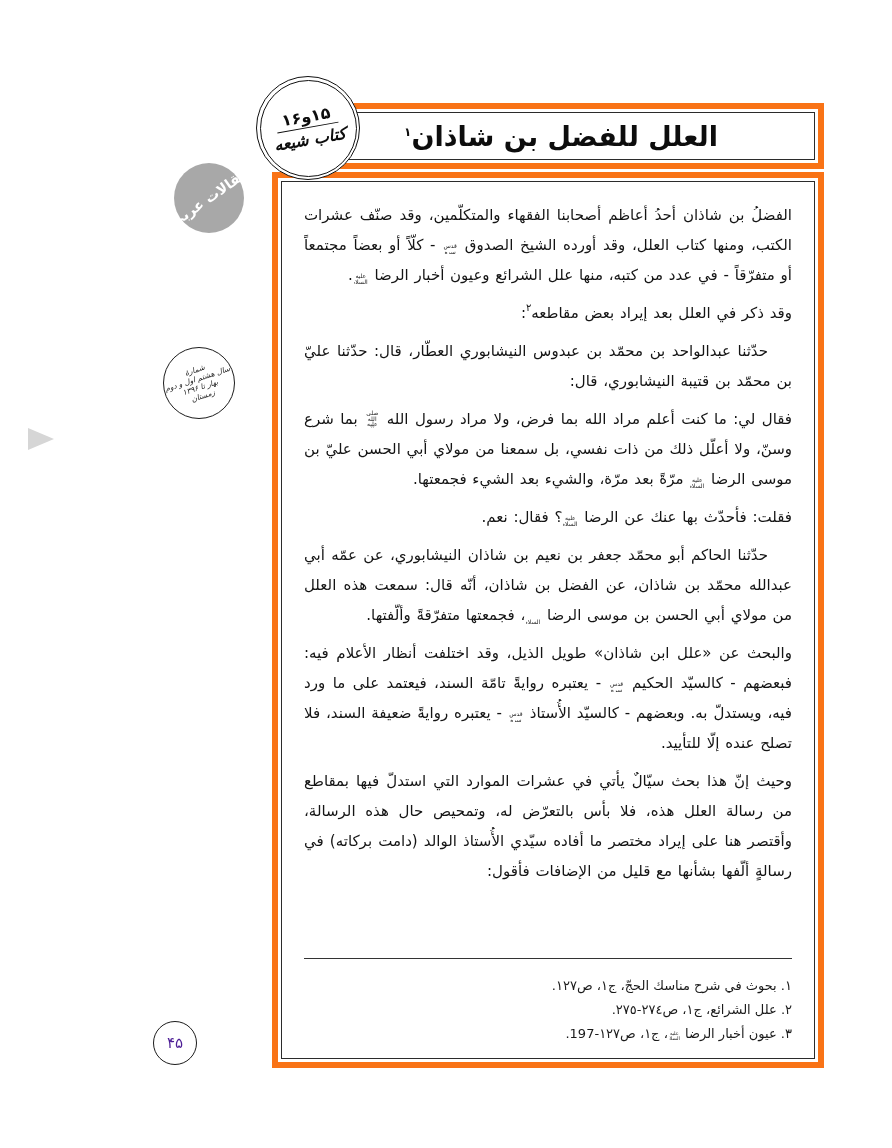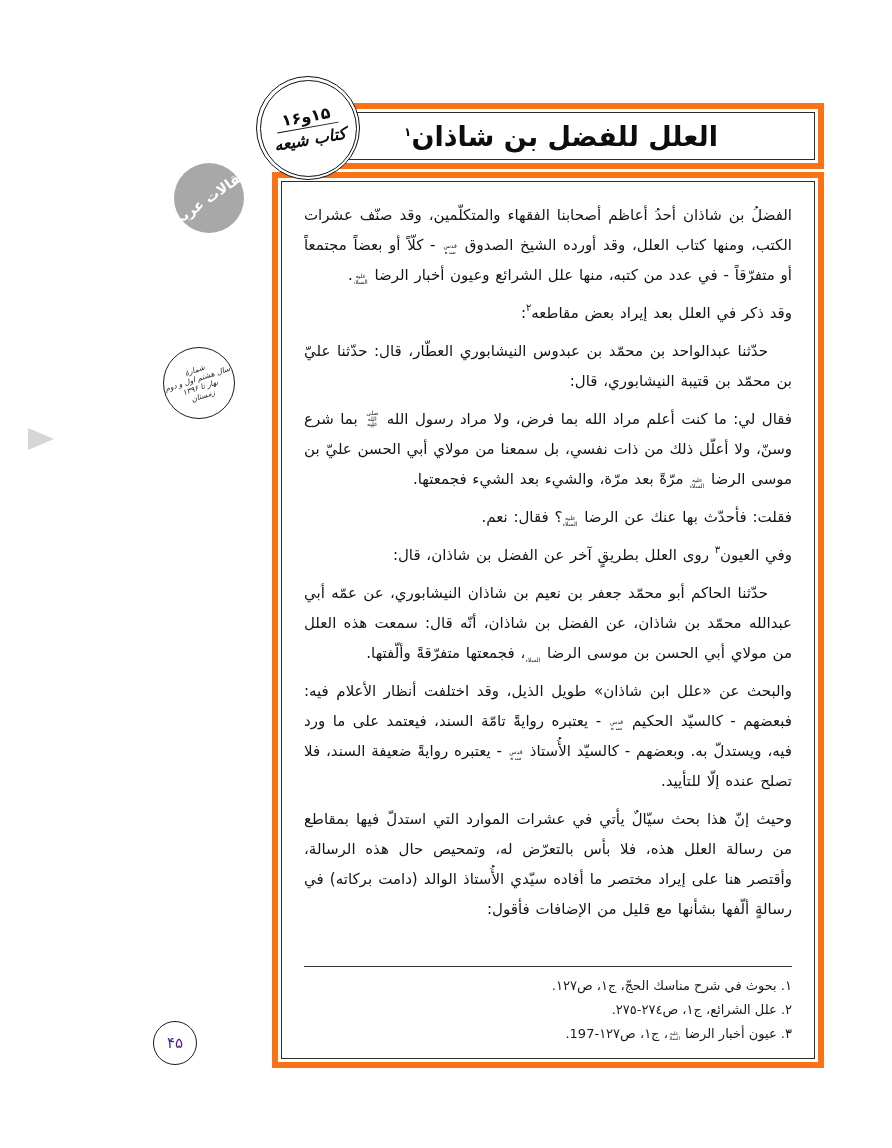--- a/index.html
+++ b/index.html
@@ -27,21 +27,21 @@
     direction:rtl; text-align:justify; font-size:15px; line-height:30px;
     color:#141414; margin-bottom:8px; word-spacing:1px;
   }
   .para.indent { text-indent:24px; }
   .supn { font-size:10px; vertical-align:7px; line-height:0; }
   .hon {
     display:inline-block; width:14px; font-size:6px; line-height:5.5px;
     text-align:center; vertical-align:-4px; color:#1d1d1d; margin:0 1px;
     overflow:hidden; max-height:18px;
   }
-  .footnotes { border-top:1px solid #333; padding-top:7px; }
+  .footnotes { border-top:1px solid #333; padding-top:15px; }
   .fn { direction:rtl; text-align:right; font-size:13px; line-height:24px; color:#1a1a1a; }
   .fn .hon { width:11px; font-size:5px; line-height:5px; vertical-align:-3px; }
 
   
   .journal-stamp {
     position:absolute; left:256px; top:76px; width:104px; height:104px;
     border-radius:50%; border:1.5px solid #111; background:#fff; z-index:5;
   }
   .journal-stamp::before {
     content:""; position:absolute; inset:2.5px; border:1px solid #111; border-radius:50%;
@@ -147,21 +147,20 @@
 
 <div class="dbox mainbox">
   <div class="inner">
     <div class="content">
       <div class="paras">
           <div class="para"><span>الفضلُ بن شاذان أحدُ أعاظم أصحابنا الفقهاء والمتكلّمين، وقد صنّف عشرات الكتب، ومنها كتاب العلل، وقد أورده الشيخ الصدوق </span><span class="hon">قدس سره</span><span> - كلّاً أو بعضاً مجتمعاً أو متفرّقاً - في عدد من كتبه، منها علل الشرائع وعيون أخبار الرضا </span><span class="hon">عليه السلام</span><span>.</span></div>
           <div class="para"><span>وقد ذكر في العلل بعد إيراد بعض مقاطعه</span><span class="supn">٢</span><span>:</span></div>
           <div class="para indent"><span>حدّثنا عبدالواحد بن محمّد بن عبدوس النيشابوري العطّار، قال: حدّثنا عليّ بن محمّد بن قتيبة النيشابوري، قال:</span></div>
           <div class="para"><span>فقال لي: ما كنت أعلم مراد الله بما فرض، ولا مراد رسول الله </span><span class="hon">صلى الله عليه وآله</span><span> بما شرع وسنّ، ولا أعلّل ذلك من ذات نفسي، بل سمعنا من مولاي أبي الحسن عليّ بن موسى الرضا </span><span class="hon">عليه السلام</span><span> مرّةً بعد مرّة، والشيء بعد الشيء فجمعتها.</span></div>
           <div class="para"><span>فقلت: فأحدّث بها عنك عن الرضا </span><span class="hon">عليه السلام</span><span>؟ فقال: نعم.</span></div>
-          <div class="para"><span>وفي العيون</span><span class="supn">٣</span><span> روى العلل بطريقٍ آخر عن الفضل بن شاذان، قال:</span></div>
           <div class="para indent"><span>حدّثنا الحاكم أبو محمّد جعفر بن نعيم بن شاذان النيشابوري، عن عمّه أبي عبدالله محمّد بن شاذان، عن الفضل بن شاذان، أنّه قال: سمعت هذه العلل من مولاي أبي الحسن بن موسى الرضا </span><span class="hon">عليه السلام</span><span>، فجمعتها متفرّقةً وألّفتها.</span></div>
           <div class="para"><span>والبحث عن «علل ابن شاذان» طويل الذيل، وقد اختلفت أنظار الأعلام فيه: فبعضهم - كالسيّد الحكيم </span><span class="hon">قدس سره</span><span> - يعتبره روايةً تامّة السند، فيعتمد على ما ورد فيه، ويستدلّ به. وبعضهم - كالسيّد الأُستاذ </span><span class="hon">قدس سره</span><span> - يعتبره روايةً ضعيفة السند، فلا تصلح عنده إلّا للتأييد.</span></div>
           <div class="para"><span>وحيث إنّ هذا بحث سيّالٌ يأتي في عشرات الموارد التي استدلّ فيها بمقاطع من رسالة العلل هذه، فلا بأس بالتعرّض له، وتمحيص حال هذه الرسالة، وأقتصر هنا على إيراد مختصر ما أفاده سيّدي الأُستاذ الوالد (دامت بركاته) في رسالةٍ ألّفها بشأنها مع قليل من الإضافات فأقول:</span></div>
         </div>
       <div class="footnotes">
           <div class="fn"><span>١. بحوث في شرح مناسك الحجّ، ج١، ص١٢٧.</span></div>
           <div class="fn"><span>٢. علل الشرائع، ج١، ص٢٧٤-٢٧٥.</span></div>
           <div class="fn"><span>٣. عيون أخبار الرضا </span><span class="hon">عليه السلام</span><span>، ج١، ص١٢٧-197.</span></div>
         </div>
     </div>

